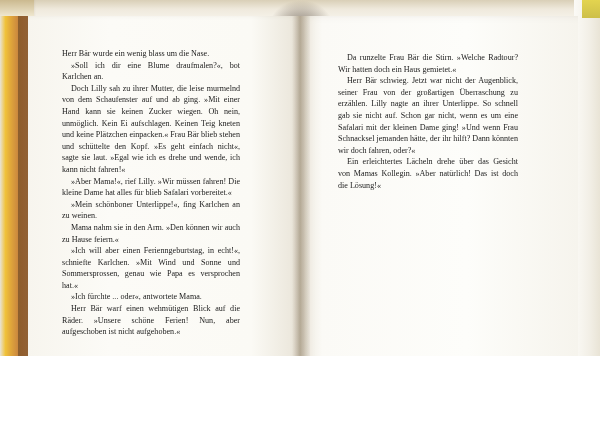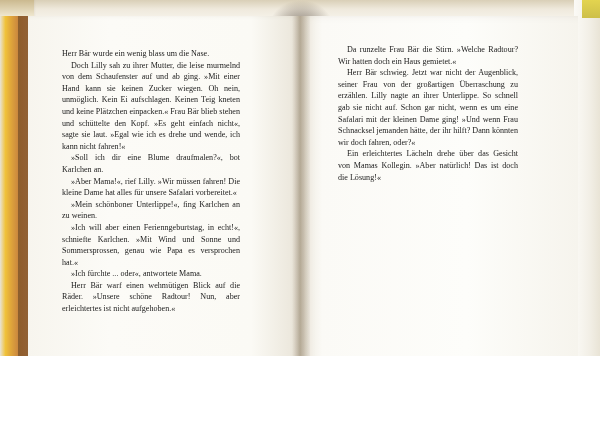--- a/index.html
+++ b/index.html
@@ -122,21 +122,21 @@
     position: absolute;
     font-family: "Liberation Serif", serif;
     color: #1b1b1b;
     font-size: 8.1px;
     line-height: 11.6px;
     text-align: justify;
     text-justify: inter-word;
     hyphens: manual;
   }
   .text-left  { left: 62px;  top: 48px; width: 178px; }
-  .text-right { left: 338px; top: 44px; width: 180px; }
+  .text-right { left: 338px; top: 52px; width: 180px; }
 
   .para {
     margin: 0;
     text-indent: 9px;
   }
   .para.noindent { text-indent: 0; }
 
   .folio {
     position: absolute;
     font-family: "Liberation Serif", serif;
@@ -172,27 +172,28 @@
   <div class="cover-right"></div>
   <div class="cover-right-band"></div>
 
   <div class="page page-left"></div>
   <div class="page page-right"></div>
   <div class="gutter"></div>
   <div class="page-shadow-bottom"></div>
 
   <div class="text-col text-left">
     <p class="para noindent">Herr Bär wurde ein wenig blass um die Nase.</p>
+    <p class="para">»Soll ich dir eine Blume draufmalen?«, bot Karlchen an.</p>
     <p class="para">Doch Lilly sah zu ihrer Mutter, die leise murmelnd von dem Schaufenster auf und ab ging. »Mit einer Hand kann sie keinen Zucker wiegen. Oh nein, unmöglich. Kein Ei aufschlagen. Keinen Teig kneten und keine Plätzchen einpacken.« Frau Bär blieb stehen und schüttelte den Kopf. »Es geht einfach nicht«, sagte sie laut. »Egal wie ich es drehe und wende, ich kann nicht fahren!«</p>
-    <p class="para">»Soll ich dir eine Blume draufmalen?«, bot Karlchen an.</p>
-    <p class="para">»Aber Mama!«, rief Lilly. »Wir müssen fahren! Die kleine Dame hat alles für unsere Safalari vorbereitet.«</p>
+    <p class="para">»Aber Mama!«, rief Lilly. »Wir müssen fahren! Die kleine Dame hat alles für blieb Safalari vorbereitet.«</p>
     <p class="para">»Mein schönboner Unterlippe!«, fing Karlchen an zu weinen.</p>
+    <p class="para">Mama nahm sie in den Arm. »Den können wir auch zu Hause feiern.«</p>
     <p class="para">»Ich will aber einen Ferienngeburtstag, in echt!«, schniefte Karlchen. »Mit Wind und Sonne und Sommersprossen, genau wie Papa es versprochen hat.«</p>
     <p class="para">»Ich fürchte ... oder«, antwortete Mama.</p>
-    <p class="para">Herr Bär warf einen wehmütigen Blick auf die Räder. »Unsere schöne Radtour! Nun, aber erleichtertes ist nicht aufgehoben.«</p>
+    <p class="para">Herr Bär warf einen wehmütigen Blick auf die Räder. »Unsere schöne Ferien! Nun, aber aufgeschoben ist nicht aufgehoben.«</p>
   </div>
 
   <div class="text-col text-right">
     <p class="para">Da runzelte Frau Bär die Stirn. »Welche Radtour? Wir hatten doch ein Haus gemietet.«</p>
     <p class="para">Herr Bär schwieg. Jetzt war nicht der Augenblick, seiner Frau von der großartigen Überraschung zu erzählen. Lilly nagte an ihrer Unterlippe. So schnell gab sie nicht auf. Schon gar nicht, wenn es um eine Safalari mit der kleinen Dame ging! »Und wenn Frau Schnacksel jemanden hätte, der ihr hilft? Dann könnten wir doch fahren, oder?«</p>
     <p class="para">Ein erleichtertes Lächeln drehe über das Gesicht von Mamas Kollegin. »Aber natürlich! Das ist doch die Lösung!«</p>
   </div>
 
   <div class="folio folio-left">12 | Die kleine Dame</div>
   <div class="folio folio-right">Ferien, Ferien, nichts zu tun | 13</div>

